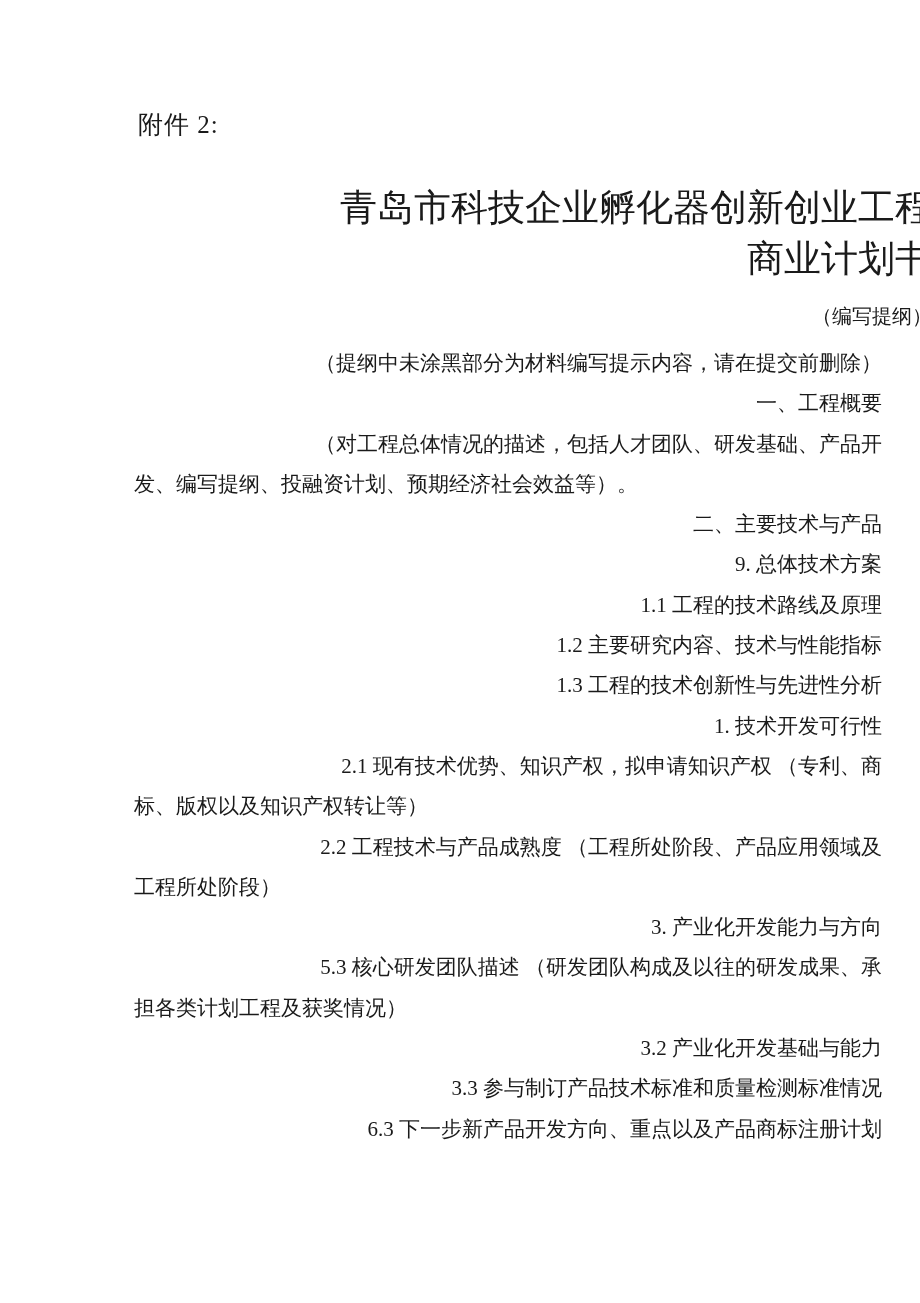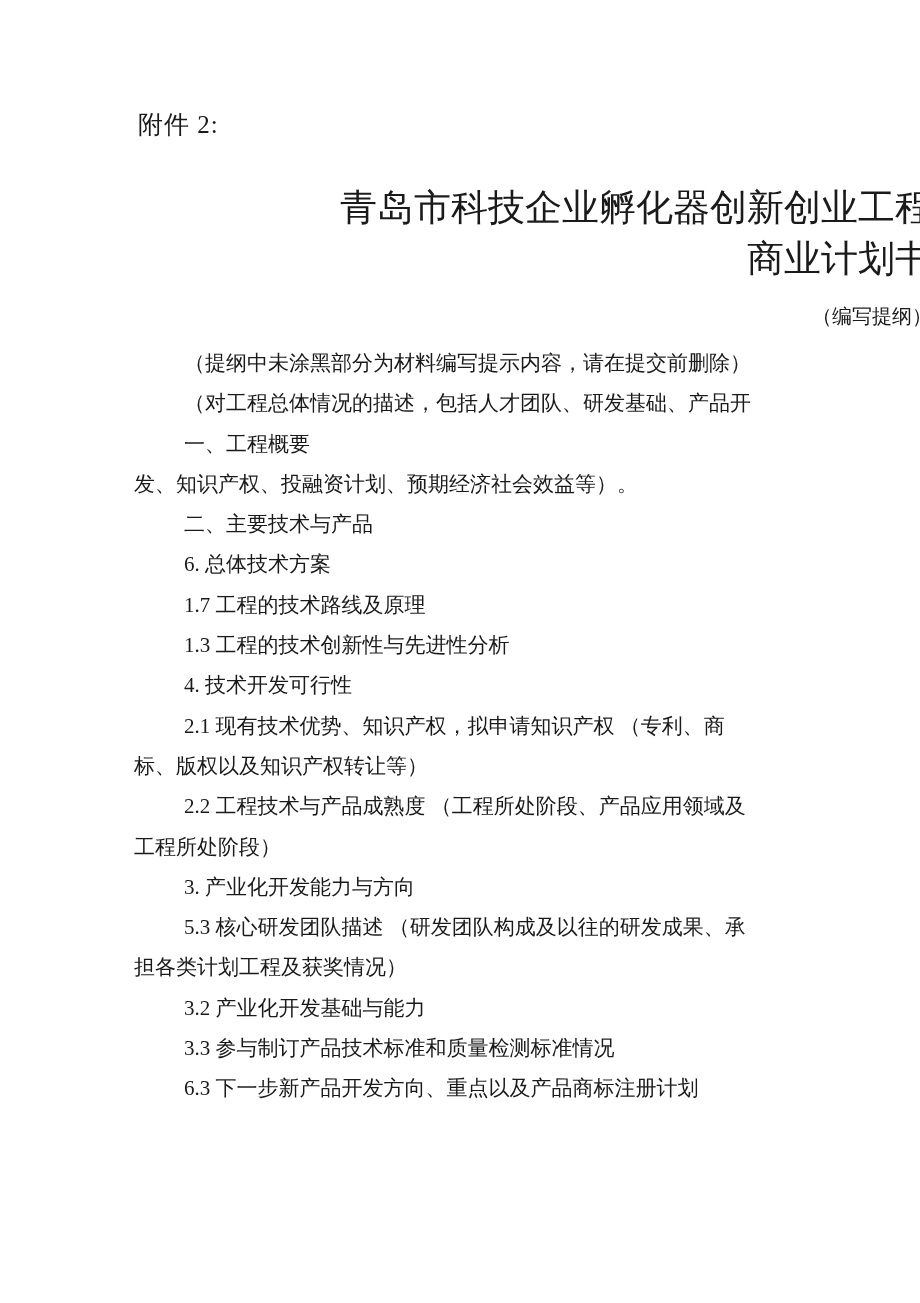--- a/index.html
+++ b/index.html
@@ -56,45 +56,47 @@
     right: 50px;
     top: 343px;
   }
   .line {
     font-size: 21px;
     line-height: 40.3px;
     white-space: nowrap;
   }
   .line.ind {
     padding-left: 50px;
+    text-align: right;
   }
 </style>
 </head>
 <body>
 
 <div class="page">
   <div class="attachment">附件 2:</div>
 
   <h1 class="title">
     <span class="tl">青岛市科技企业孵化器创新创业工程</span>
     <span class="tl">商业计划书</span>
   </h1>
 
   <div class="subtitle">（编写提纲）</div>
 
   <div class="body-block" id="body-lines">
       <div class="line ind">（提纲中未涂黑部分为材料编写提示内容，请在提交前删除）</div>
+      <div class="line ind">一、工程概要</div>
       <div class="line ind">（对工程总体情况的描述，包括人才团队、研发基础、产品开</div>
-      <div class="line ind">一、工程概要</div>
-      <div class="line">发、知识产权、投融资计划、预期经济社会效益等）。</div>
+      <div class="line">发、编写提纲、投融资计划、预期经济社会效益等）。</div>
       <div class="line ind">二、主要技术与产品</div>
-      <div class="line ind">6. 总体技术方案</div>
-      <div class="line ind">1.7 工程的技术路线及原理</div>
+      <div class="line ind">9. 总体技术方案</div>
+      <div class="line ind">1.1 工程的技术路线及原理</div>
+      <div class="line ind">1.2 主要研究内容、技术与性能指标</div>
       <div class="line ind">1.3 工程的技术创新性与先进性分析</div>
-      <div class="line ind">4. 技术开发可行性</div>
+      <div class="line ind">1. 技术开发可行性</div>
       <div class="line ind">2.1 现有技术优势、知识产权，拟申请知识产权 （专利、商</div>
       <div class="line">标、版权以及知识产权转让等）</div>
       <div class="line ind">2.2 工程技术与产品成熟度 （工程所处阶段、产品应用领域及</div>
       <div class="line">工程所处阶段）</div>
       <div class="line ind">3. 产业化开发能力与方向</div>
       <div class="line ind">5.3 核心研发团队描述 （研发团队构成及以往的研发成果、承</div>
       <div class="line">担各类计划工程及获奖情况）</div>
       <div class="line ind">3.2 产业化开发基础与能力</div>
       <div class="line ind">3.3 参与制订产品技术标准和质量检测标准情况</div>
       <div class="line ind">6.3 下一步新产品开发方向、重点以及产品商标注册计划</div>

